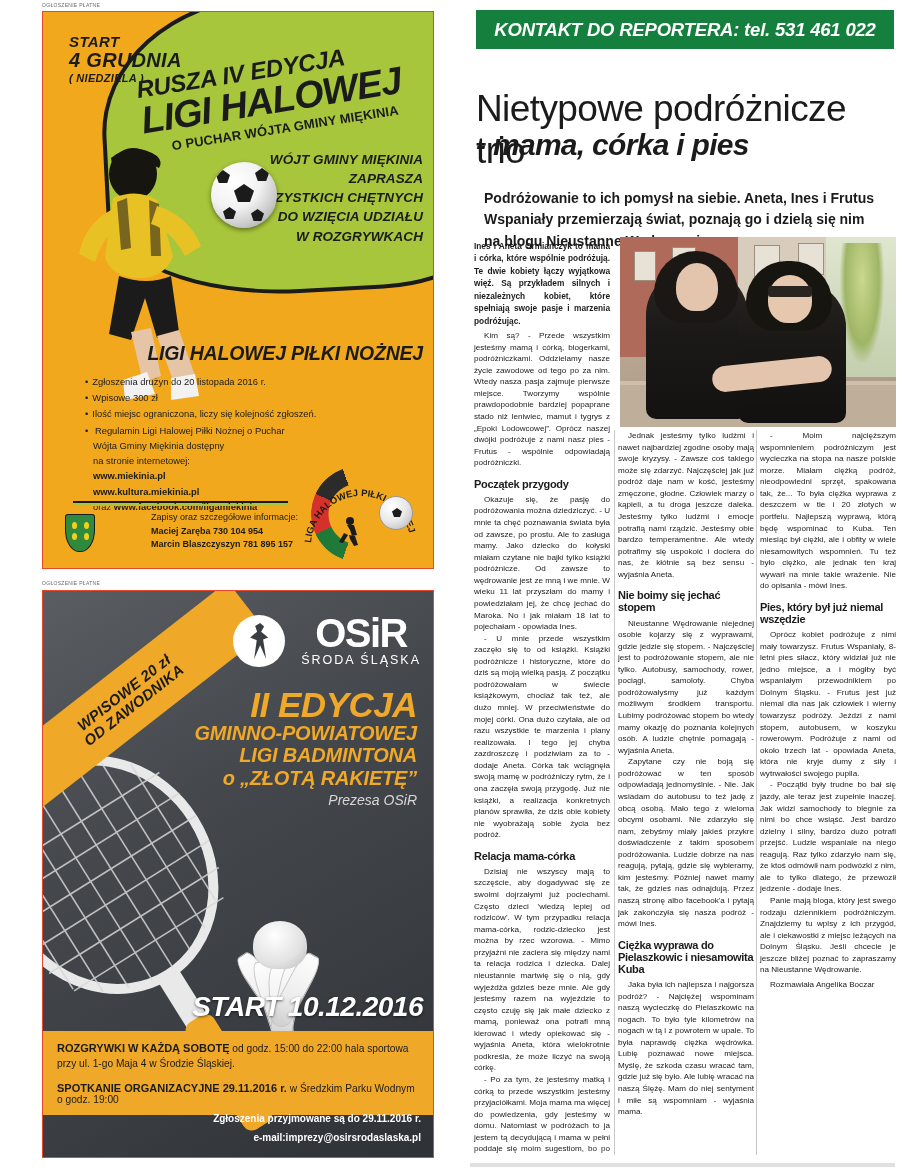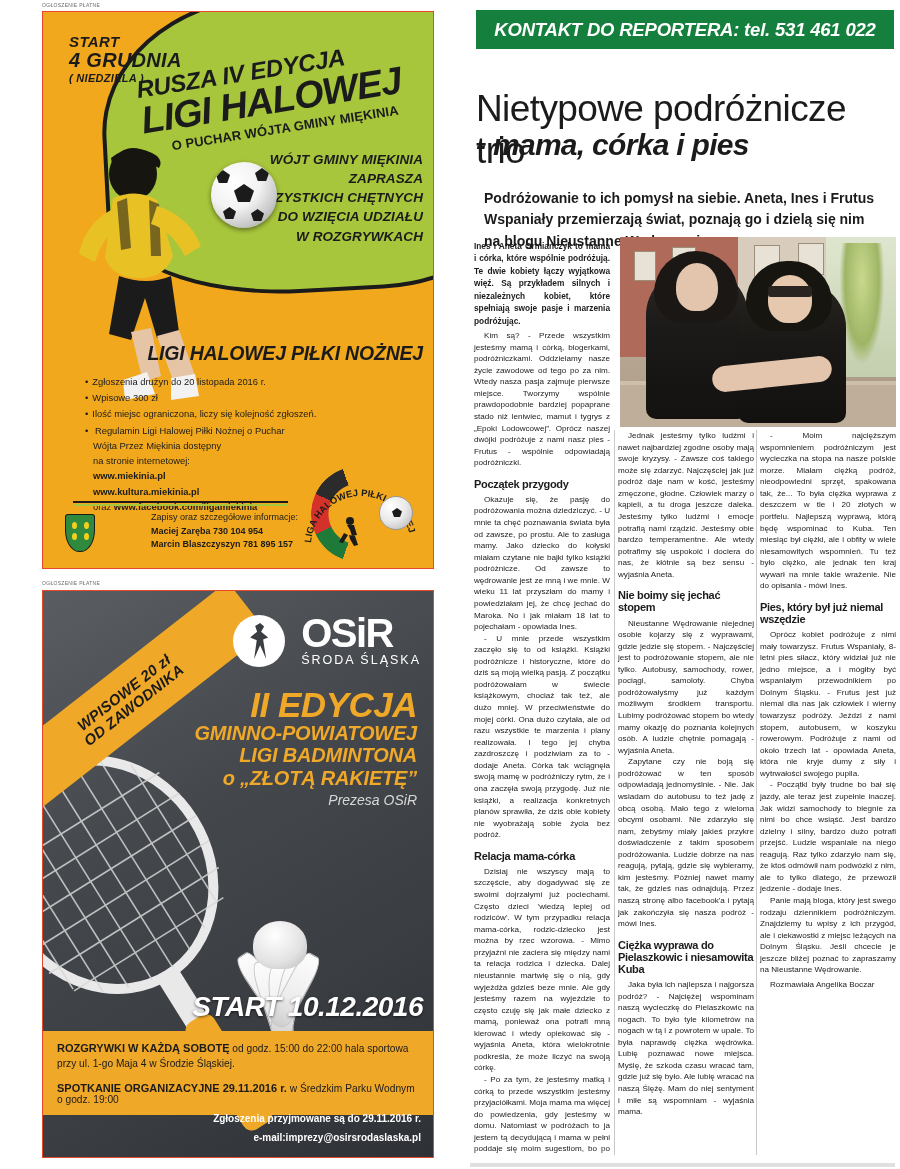--- a/index.html
+++ b/index.html
@@ -151,21 +151,21 @@
     position:absolute; left: -64px; top: 76px; width: 300px; height: 64px;
     background: #f0a828; transform: rotate(-38deg);
     display:flex; align-items:center; justify-content:center;
     z-index: 6;
   }
   .bd-ribbon span {
     color: #1b1b1b; font-weight: bold; font-style: italic; font-size: 15px;
     line-height: 1.05; text-align:center; letter-spacing: .2px;
   }
   .bd-osir {
-    position:absolute; right: 12px; top: 24px; z-index: 7; text-align: left;
+    position:absolute; right: 12px; top: 24px; z-index: 7; text-align: center;
     display:flex; align-items:center; gap: 16px;
   }
   .bd-osir .mark {
     width: 52px; height: 52px; border-radius: 50%; background: #fff; position: relative;
   }
   .bd-osir .mark:after {
     content:""; position:absolute; left: 16px; top: 8px; width: 20px; height: 36px;
     background: #3a3d42;
     clip-path: polygon(55% 0, 75% 10%, 60% 24%, 95% 40%, 70% 46%, 85% 100%, 55% 62%, 25% 100%, 38% 48%, 5% 40%, 40% 24%, 30% 8%);
   }
@@ -346,21 +346,21 @@
       </div>
 
       <div class="fb-title2">LIGI HALOWEJ PIŁKI NOŻNEJ</div>
 
       <ul class="fb-bullets">
         <li>Zgłoszenia drużyn do 20 listopada 2016 r.</li>
         <li>Wpisowe 300 zł</li>
         <li>Ilość miejsc ograniczona, liczy się kolejność zgłoszeń.</li>
         <li>
           <span>Regulamin Ligi Halowej Piłki Nożnej o Puchar</span>
-          <span class="nb">Wójta Przez Miękinia dostępny</span>
+          <span class="nb">Wójta Gminy Miękinia dostępny</span>
           <span class="nb">na stronie internetowej:</span>
           <span class="bold">www.miekinia.pl</span>
           <span class="bold">www.kultura.miekinia.pl</span>
           <span class="nb">
             <span>oraz </span><b>www.facebook.com/ligamiekinia</b>
           </span>
         </li>
       </ul>
 
       <div class="fb-sep">

